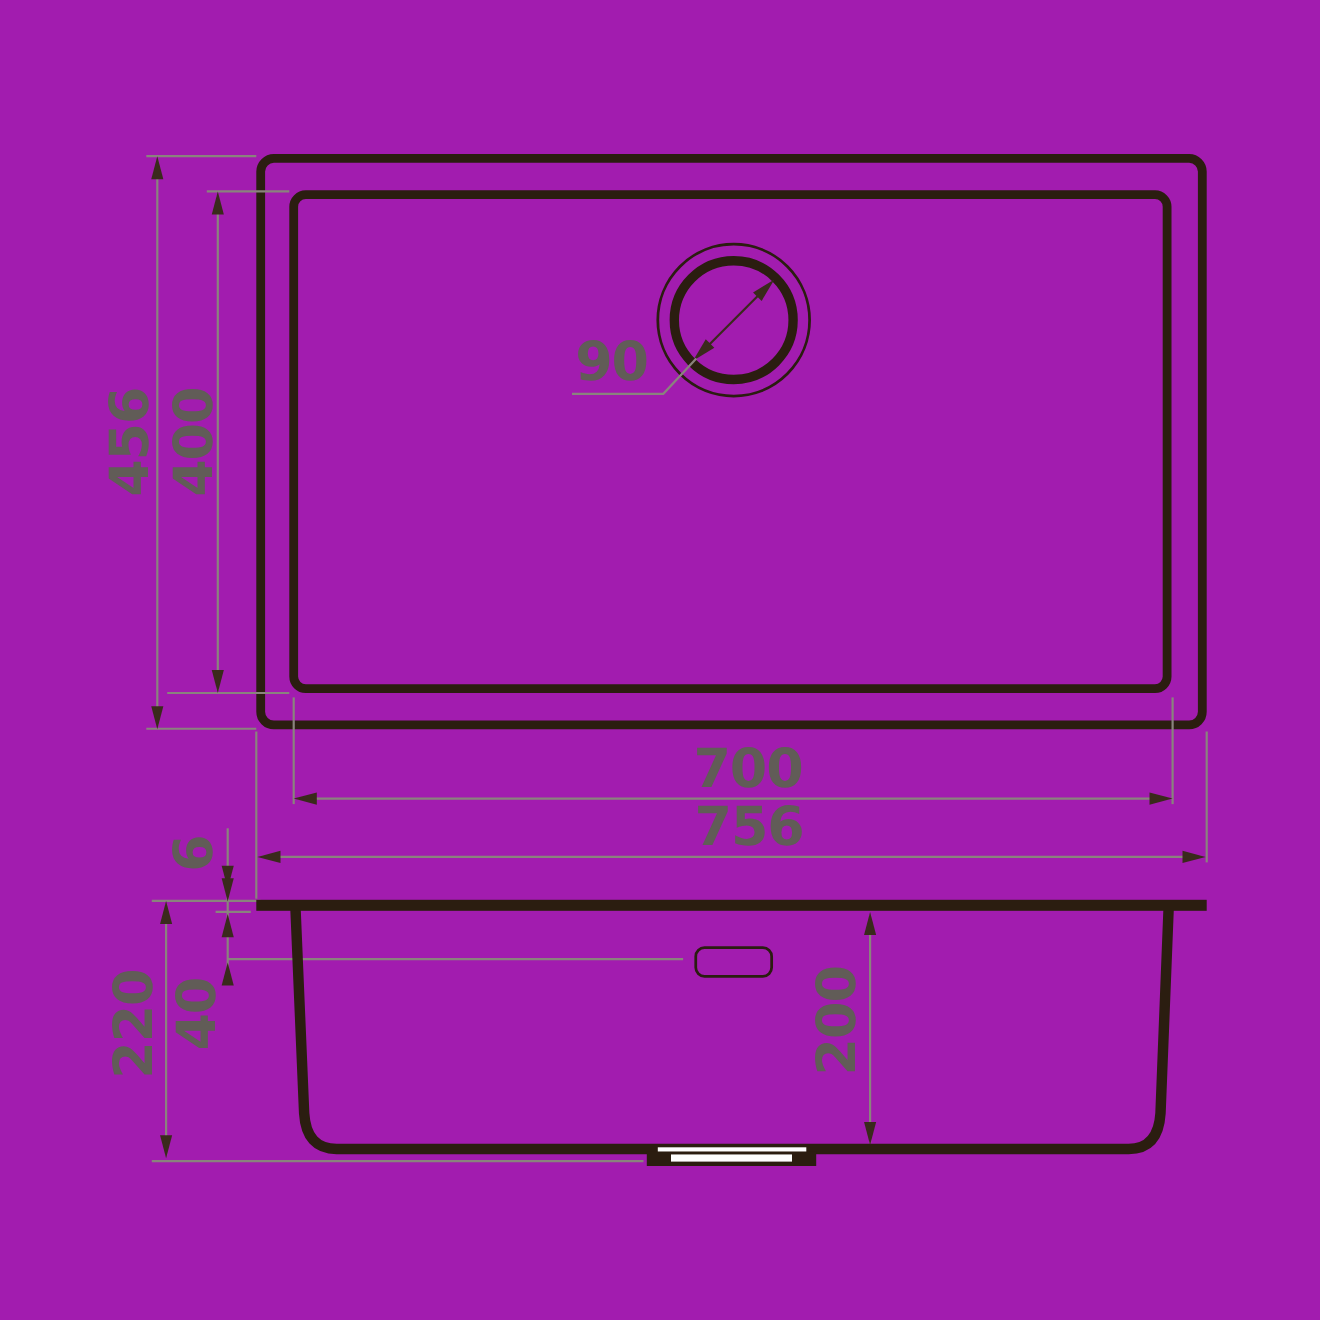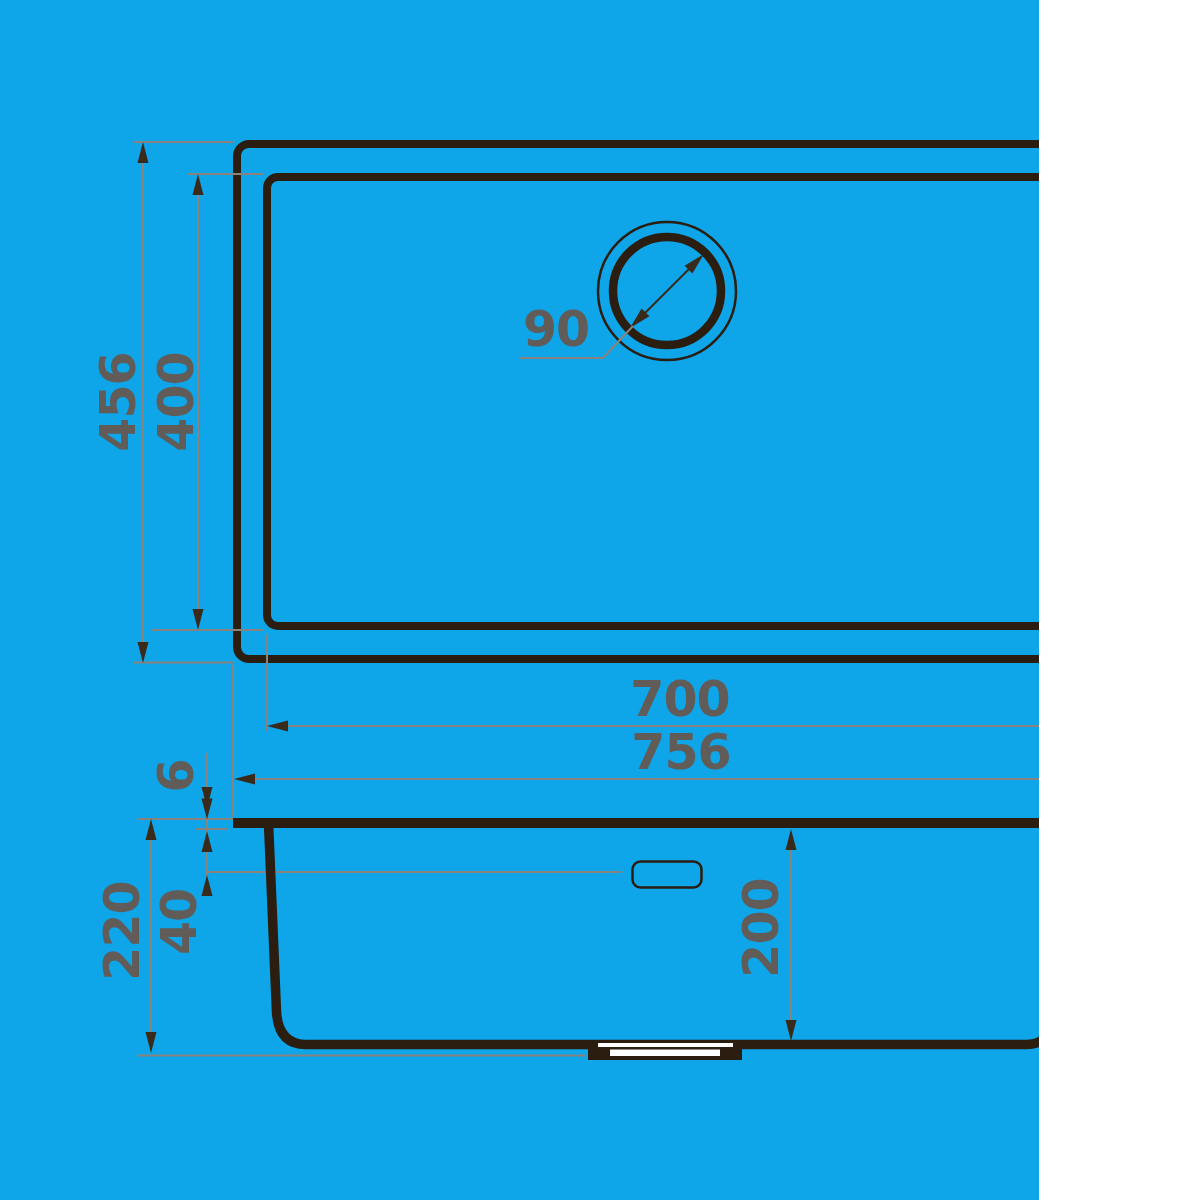--- a/index.html
+++ b/index.html
@@ -1,16 +1,16 @@
 <!DOCTYPE html>
 <html><head>
 <meta charset="utf-8">
 <style>
   html,body{margin:0;padding:0;background:#ffffff;}
-  .canvas{position:relative;width:1039px;height:1200px;background:#0ea5e9;overflow:hidden;
+  .canvas{position:relative;width:1200px;height:1200px;background:#a21caf;overflow:hidden;
           font-family:"DejaVu Sans","Liberation Sans",sans-serif;}
   svg{display:block}
   .outline{stroke:#2b1d10;fill:none;}
   .thick{stroke-width:8;}
   .thin-dark{stroke:#3a2a1c;stroke-width:2;fill:none;}
   .dim{stroke:#8a837d;stroke-width:2;fill:none;}
   .arrow{fill:#3a2a1c;stroke:none;}
   .inkfill{fill:#2b1d10;stroke:none;}
   .whitefill{fill:#ffffff;stroke:none;}
   text{font-family:"DejaVu Sans","Liberation Sans",sans-serif;

